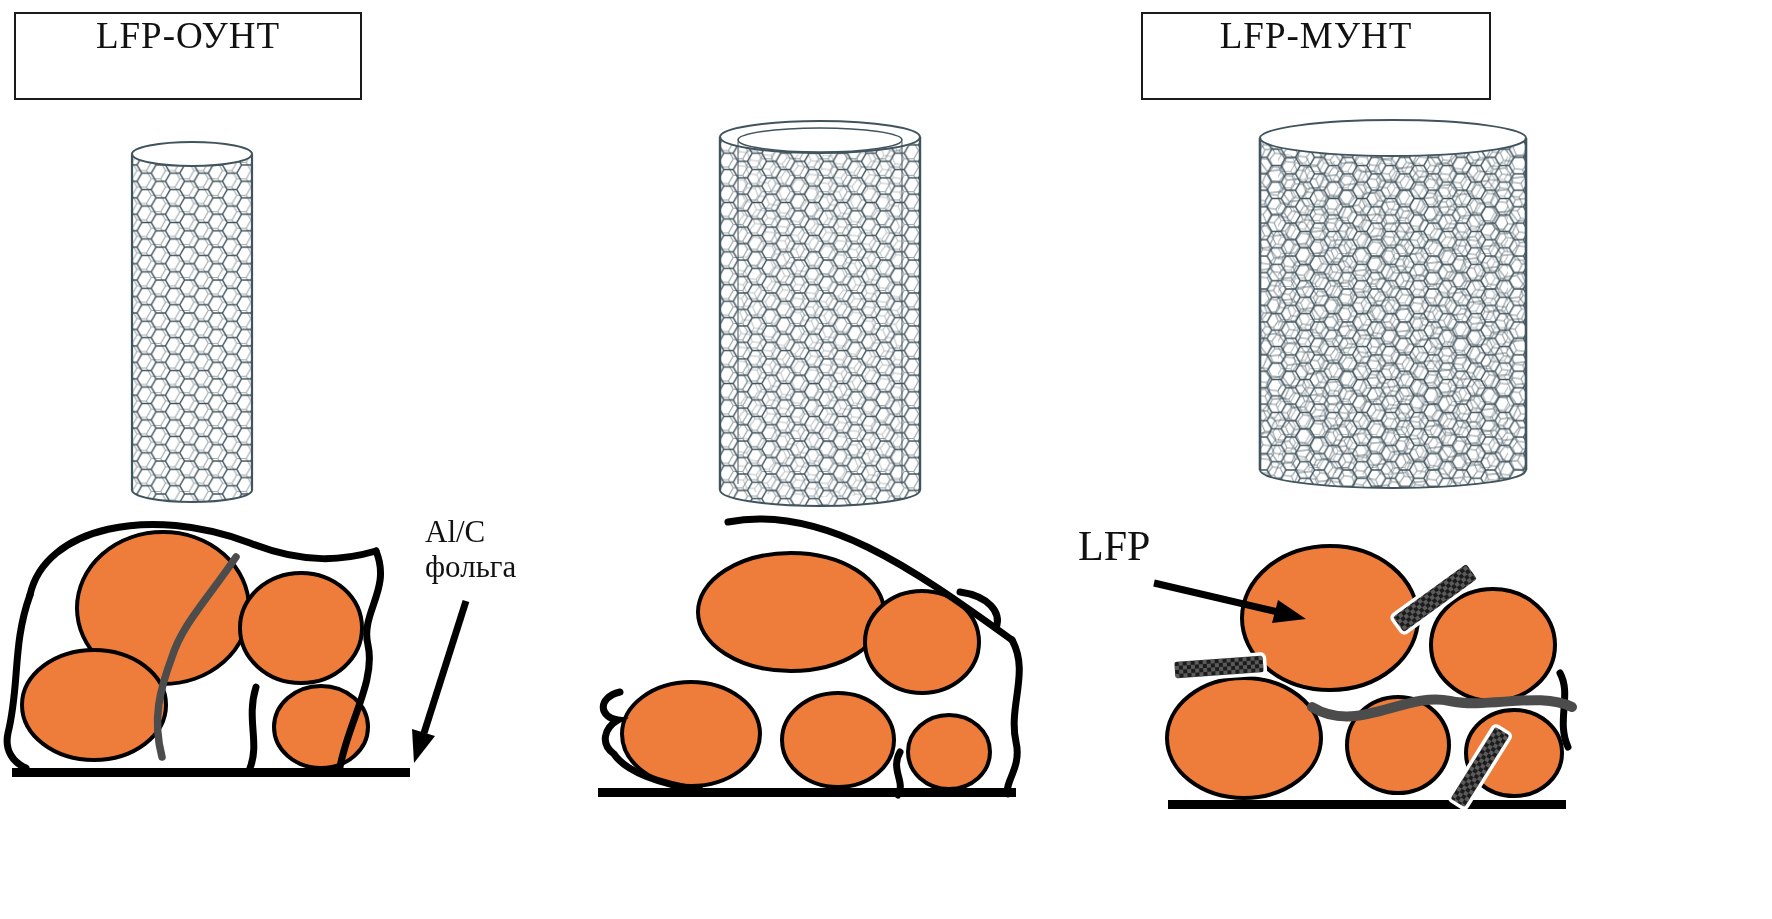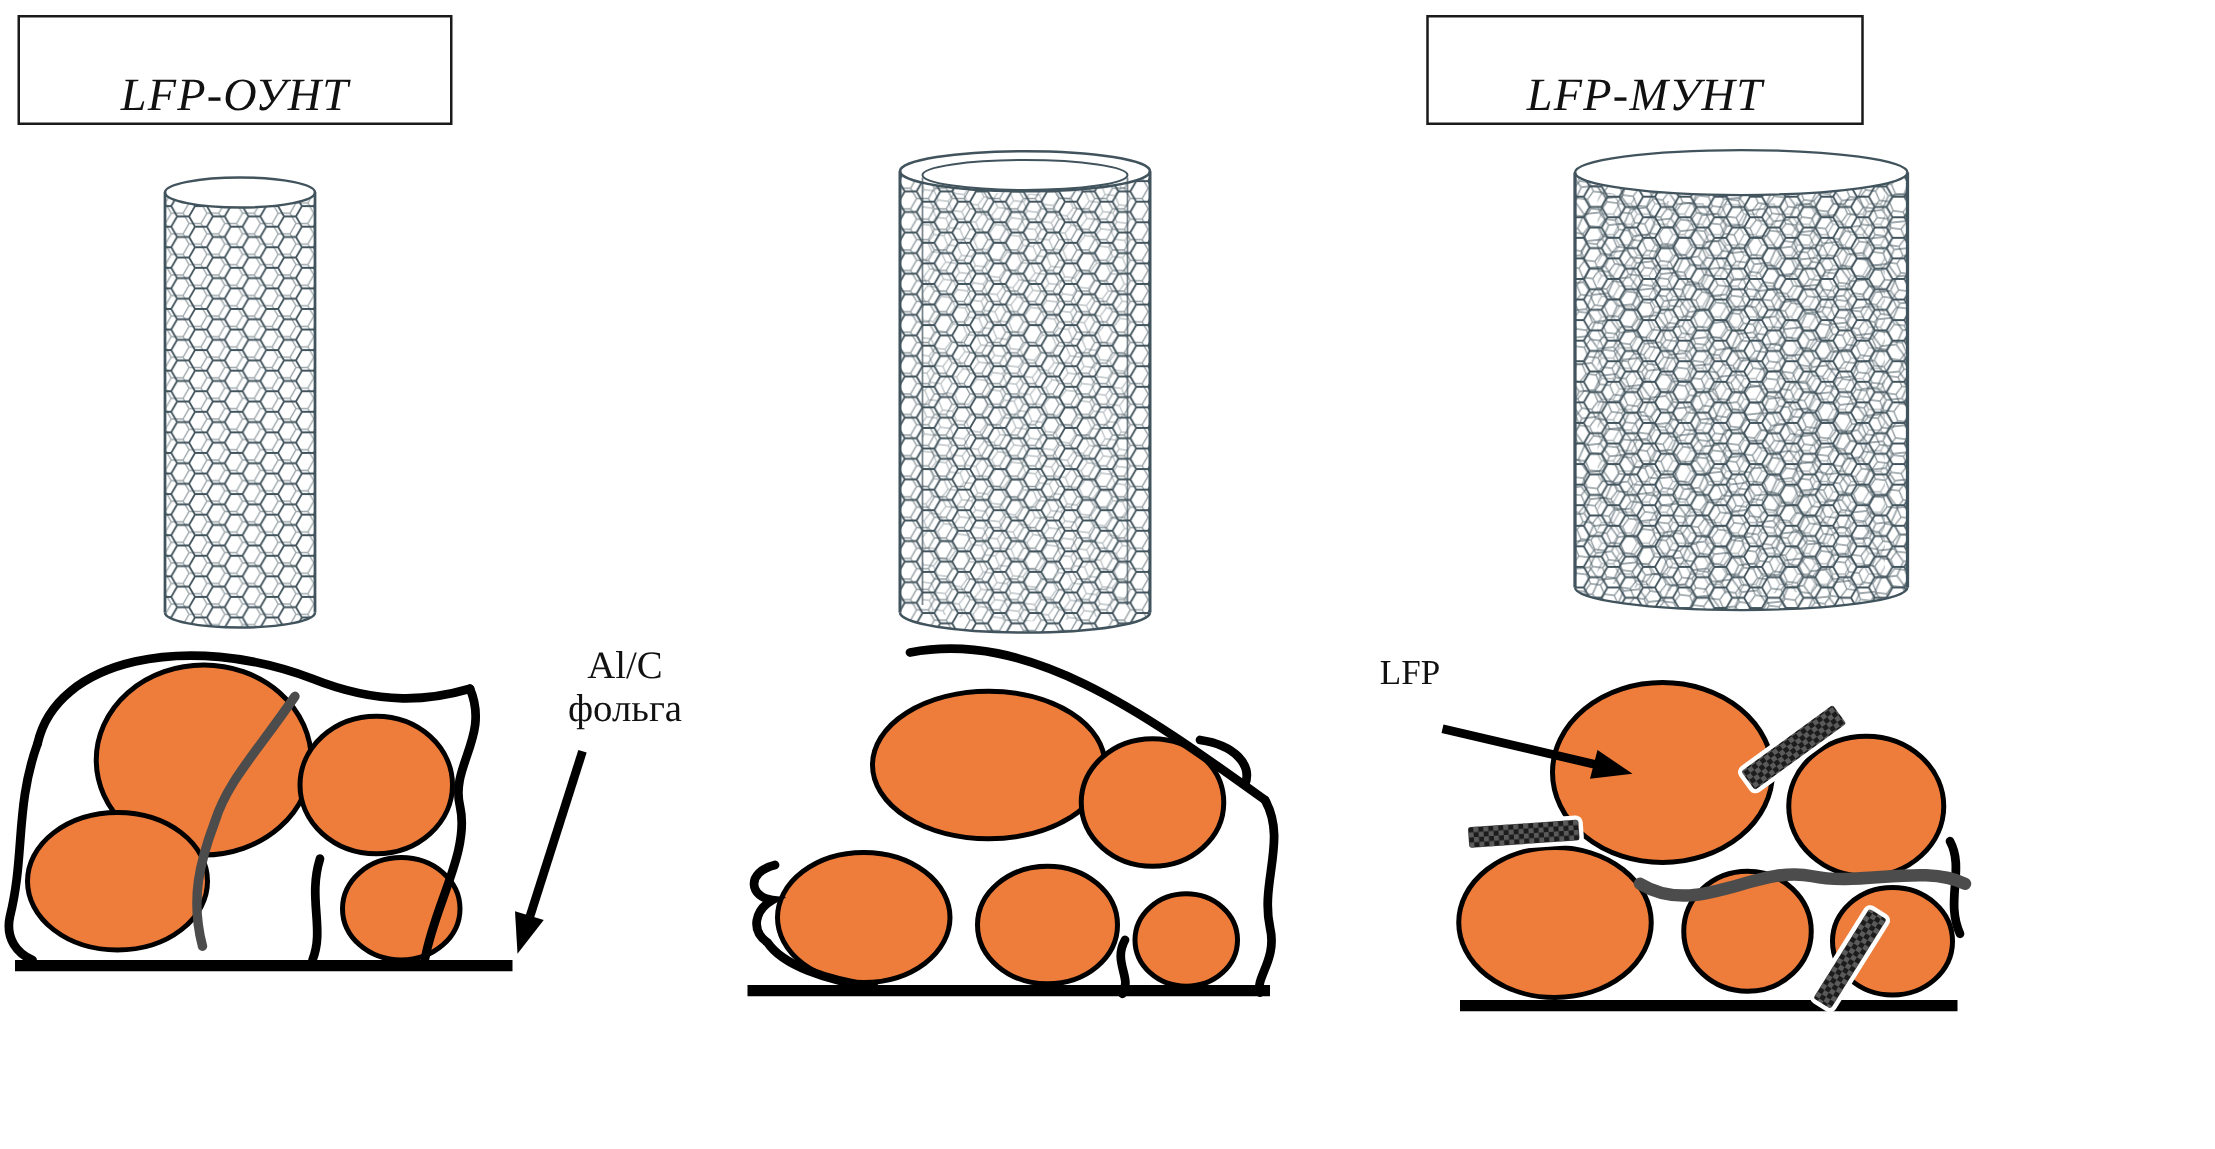--- a/index.html
+++ b/index.html
@@ -7,26 +7,26 @@
     position:relative;
     width:1772px;height:919px;
     background:#fff;
     font-family:"Liberation Serif", serif;
     overflow:hidden;
   }
   .title-box{
     position:absolute;
     border:2px solid #1a1a1a;
     background:#fff;
-    display:flex;align-items:flex-end;justify-content:center;
-    font-size:37px;color:#111;letter-spacing:1px;font-style:italic;
+    display:flex;align-items:flex-start;justify-content:center;
+    font-size:37px;color:#111;letter-spacing:1px;
   }
   .side-label{
     position:absolute;
-    color:#111;text-align:center;line-height:1.12;
+    color:#111;text-align:left;line-height:1.12;
   }
   svg{position:absolute;display:block;}
   .cnt{stroke:#000;stroke-width:7;fill:none;stroke-linecap:round;}
   .cnt-gray{stroke:#4C4C4C;fill:none;stroke-linecap:round;}
   .particle{stroke:#000;stroke-width:4;}
   .baseline{fill:#000;}
   .arrow-line{stroke:#000;stroke-width:7;stroke-linecap:butt;}
   .arrow-head{fill:#000;}
   .lattice-stroke{stroke:#41535C;fill:none;}
   .rod{stroke:#fff;stroke-width:3.5;}
@@ -142,17 +142,17 @@
       <rect x="-44" y="-10" width="88" height="20" rx="4" class="rod" fill="url(#speck)"></rect>
     </g>
     <line class="arrow-line" x1="34" y1="88" x2="158" y2="117"></line>
     <polygon class="arrow-head" points="186,124 152,128 158,105"></polygon>
   </svg>
 
   <div class="side-label" style="left:425px;top:515px;width:150px;font-size:31px;">
     <span style="display:block;">Al/C</span>
     <span style="display:block;">фольга</span>
   </div>
-  <div class="side-label" style="left:1078px;top:523px;width:100px;font-size:28px;">
+  <div class="side-label" style="left:1078px;top:523px;width:100px;font-size:42px;">
     <span>LFP</span>
   </div>
 
 </div>
 
 </body></html>

